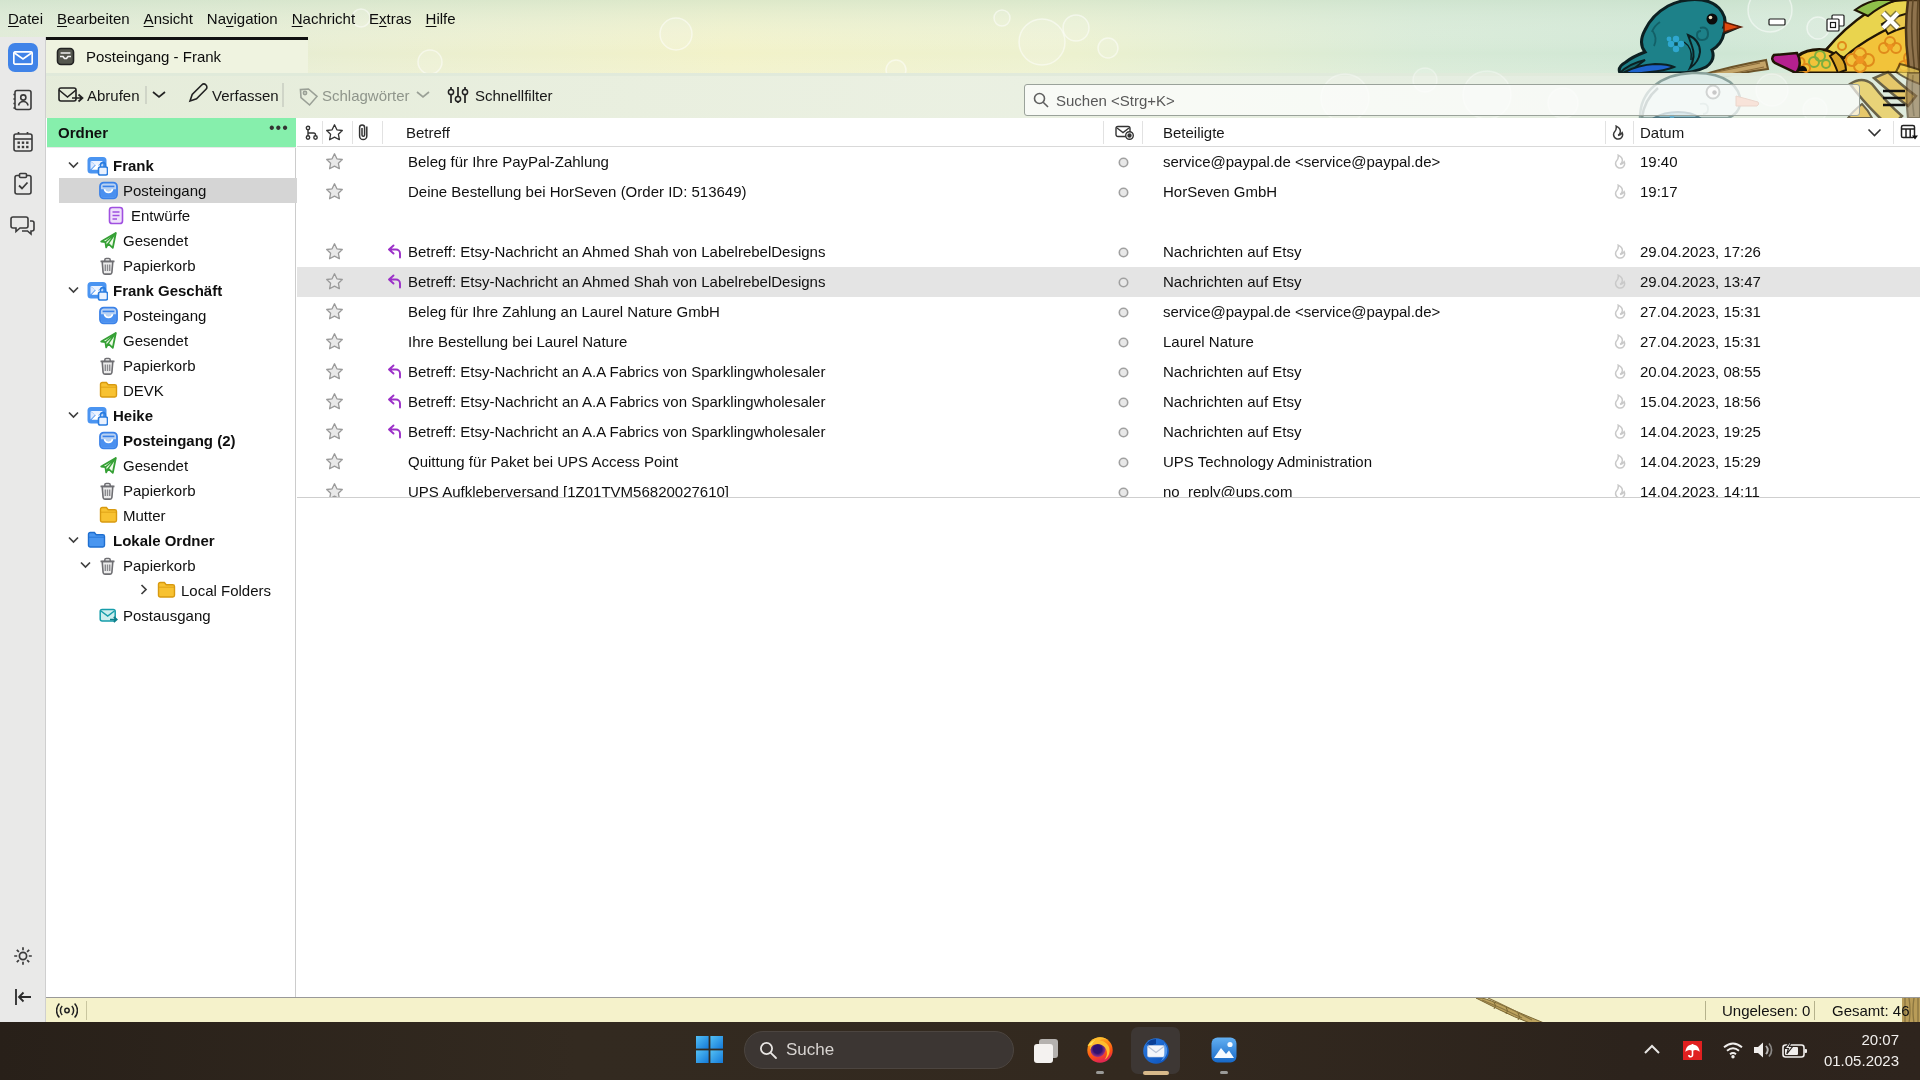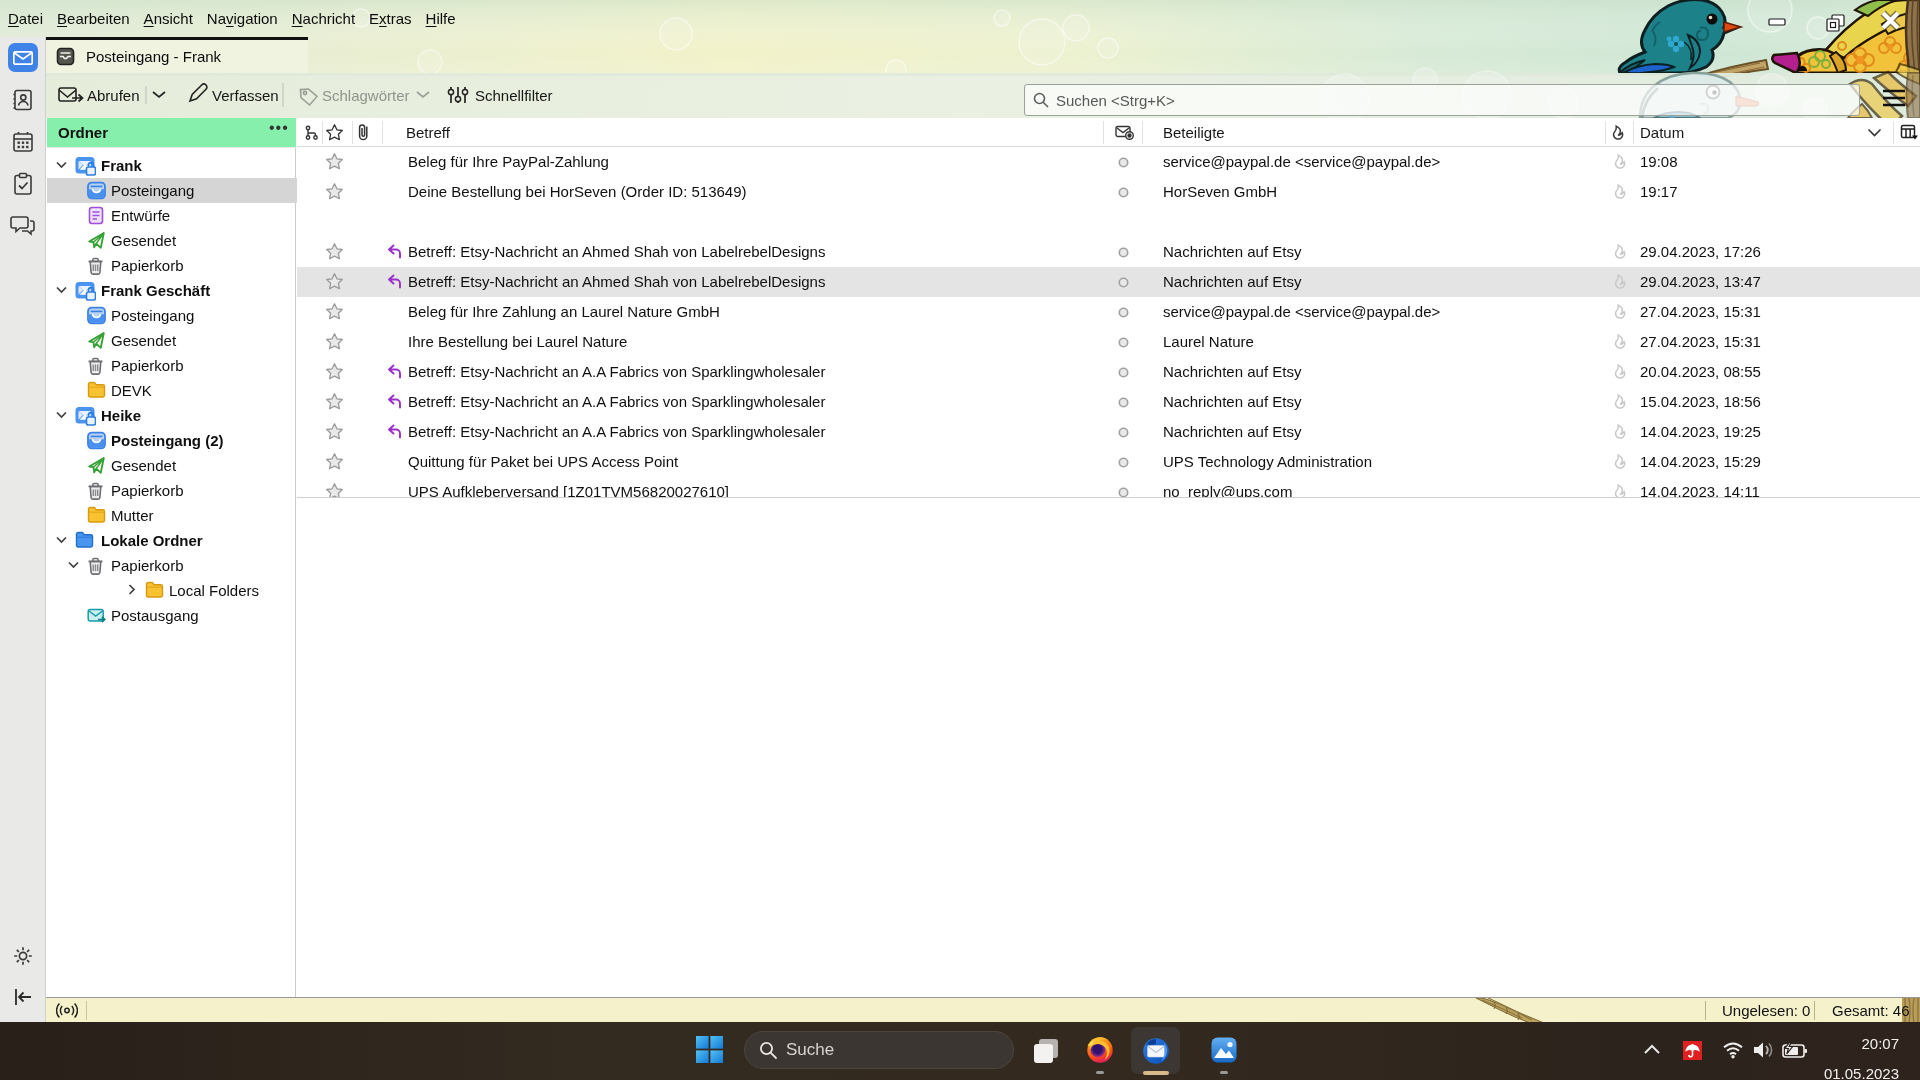--- a/index.html
+++ b/index.html
@@ -17,21 +17,21 @@
 #listpane{left:297px;top:118px;width:1623px;height:879px;background:#fff;}
 #colhead{position:absolute;left:0;top:0;width:1623px;height:29px;background:#fff;border-bottom:1px solid #d9d9d9;}
 .colsep{position:absolute;top:3px;height:23px;width:1px;background:#e2e2e2;}
 .row{position:absolute;left:0;width:1623px;height:30px;}
 .row .subj{position:absolute;left:111px;top:6px;font-size:15px;color:#101010;white-space:nowrap;}
 .row .corr{position:absolute;left:866px;top:6px;font-size:15px;color:#101010;white-space:nowrap;}
 .row .date{position:absolute;left:1343px;top:6px;font-size:15px;color:#101010;white-space:nowrap;}
 #statusbar{left:46px;top:997px;width:1874px;height:25px;background:#f5f2cb;border-top:1px solid #999;font-size:15px;color:#111;}
 #taskbar{left:0;top:1022px;width:1920px;height:58px;background:linear-gradient(90deg,#282019 0%,#332a20 30%,#33291f 60%,#2c231c 85%,#2e241d 100%);}
 .u{text-decoration:underline;text-underline-offset:2px;}
-.frow{position:absolute;left:0;width:287px;height:25px;white-space:nowrap;}
+.frow{position:absolute;left:12px;width:287px;height:25px;white-space:nowrap;}
 .ficon{position:absolute;top:3px;}
 .ftxt{position:absolute;top:4px;}
 .b{font-weight:bold;}
 </style></head><body>
 
 <svg id="theme" class="abs" width="1920" height="118" viewBox="0 0 1920 118">
 <defs>
 <linearGradient id="bg" x1="0" y1="0" x2="1" y2="0">
 <stop offset="0" stop-color="#dfead5"></stop>
         <stop offset="0.18" stop-color="#e9eed1"></stop>
@@ -320,21 +320,21 @@
     </div>
     <div class="frow" style="top:60px;background:#d5d5d5;">
       <svg class="ficon" style="left:40px;" width="19" height="19" viewBox="0 0 19 19">
 <rect x="1" y="1.6" width="17" height="15.8" rx="3.8" fill="#b9d2f3" stroke="#3b82e8" stroke-width="1.8"></rect>
 <path d="M3.6 5.4 h11.8" stroke="#3b82e8" stroke-width="1.6"></path>
 <path d="M2 8.2 h3.4 a4.2 4.2 0 0 0 8.2 0 h3.4 v6 a2.6 2.6 0 0 1 -2.6 2.6 h-9.8 a2.6 2.6 0 0 1 -2.6 -2.6 Z" fill="#4a90f0"></path>
 <path d="M5.4 8.2 a4.2 4.2 0 0 0 8.2 0" fill="none" stroke="#ffffff" stroke-width="1.6"></path>
 </svg>
       <span class="ftxt" style="left:64px;">Posteingang</span>
     </div>
-    <div class="frow" style="top:85px;">
+    <div class="frow" style="top:85px;margin-left:8px;">
       <svg class="ficon" style="left:40px;" width="18" height="19" viewBox="0 0 18 19">
 <rect x="2.5" y="1.5" width="13" height="16" rx="2.6" fill="#efe0fb" stroke="#a050e0" stroke-width="1.6"></rect>
 <path d="M5.5 6 h7 M5.5 9.5 h7 M5.5 13 h4.5" stroke="#a050e0" stroke-width="1.6"></path>
 </svg>
       <span class="ftxt" style="left:64px;">Entwürfe</span>
     </div>
     <div class="frow" style="top:110px;">
       <svg class="ficon" style="left:40px;" width="19" height="19" viewBox="0 0 19 19">
 <path d="M2.2 10.5 L16.8 2 L13.8 16.8 L9.2 12.6 L7.2 16.4 L6.4 11.2 Z" fill="#effbe8" stroke="#35a035" stroke-width="1.8" stroke-linejoin="round"></path>
 <path d="M6.4 11.2 L16.8 2 L9.2 12.6" fill="none" stroke="#35a035" stroke-width="1.4"></path>
@@ -537,21 +537,21 @@
         <path d="M9.5 1.8 L11.9 6.8 L17.3 7.5 L13.4 11.3 L14.4 16.7 L9.5 14.1 L4.6 16.7 L5.6 11.3 L1.7 7.5 L7.1 6.8 Z" fill="#e9e9e9" stroke="#9a9a9a" stroke-width="1.3" stroke-linejoin="round"></path>
       </svg>
       <span class="subj">Beleg für Ihre PayPal-Zahlung</span>
       <svg class="abs" style="left:821px;top:10px;" width="11" height="11" viewBox="0 0 11 11">
         <circle cx="5.5" cy="5.5" r="4.2" fill="#e8e8e8" stroke="#a0a0a0" stroke-width="1.6"></circle>
       </svg>
       <span class="corr">service@paypal.de &lt;service@paypal.de&gt;</span>
       <svg class="abs" style="left:1317px;top:7px;" width="13" height="15" viewBox="0 0 13 15">
         <path d="M4.2 1.2 Q8.8 3.5 8.3 7 Q8 9 6.2 10.4 Q8.6 10 10.2 7.8 Q11.4 10.6 9.4 12.8 Q7.6 14.6 4.9 13.9 Q2 13.2 1.6 10.2 Q1.3 8.2 2.8 6.6 Q4.6 4.6 4.2 1.2 Z" fill="none" stroke="#c9c9c9" stroke-width="1.5"></path>
       </svg>
-      <span class="date">19:08</span>
+      <span class="date">19:40</span>
     </div>
     <div class="row" style="top:59px;">
       <svg class="abs" style="left:28px;top:5px;" width="19" height="19" viewBox="0 0 19 19">
         <path d="M9.5 1.8 L11.9 6.8 L17.3 7.5 L13.4 11.3 L14.4 16.7 L9.5 14.1 L4.6 16.7 L5.6 11.3 L1.7 7.5 L7.1 6.8 Z" fill="#e9e9e9" stroke="#9a9a9a" stroke-width="1.3" stroke-linejoin="round"></path>
       </svg>
       <span class="subj">Deine Bestellung bei HorSeven (Order ID: 513649)</span>
       <svg class="abs" style="left:821px;top:10px;" width="11" height="11" viewBox="0 0 11 11">
         <circle cx="5.5" cy="5.5" r="4.2" fill="#e8e8e8" stroke="#a0a0a0" stroke-width="1.6"></circle>
       </svg>
       <span class="corr">HorSeven GmbH</span>
@@ -823,12 +823,12 @@
     <path d="M2 7 h4 l5 -4.5 v15 L6 13 H2 Z" fill="#f0eeec"></path>
     <path d="M14 6 a5.5 5.5 0 0 1 0 8 M17 3.5 a9.5 9.5 0 0 1 0 13" stroke="#8a8886" stroke-width="1.7" fill="none"></path>
     <path d="M14 6 a5.5 5.5 0 0 1 0 8" stroke="#b5b3b1" stroke-width="1.7" fill="none"></path>
   </svg>
 <svg class="abs" style="left:1782px;top:1041px;" width="26" height="18" viewBox="0 0 26 18">
     <rect x="1" y="4" width="21" height="12" rx="2.5" stroke="#f0eeec" stroke-width="1.6" fill="none"></rect>
     <rect x="22.5" y="8" width="2.5" height="4" rx="1" fill="#f0eeec"></rect>
     <rect x="3" y="6" width="13" height="8" rx="1" fill="#f0eeec"></rect>
     <path d="M7.5 1.5 L3 7.5 h3.4 l-1.6 5.5 l5.8-7.5 h-3.4 l1.8-4 Z" fill="#f0eeec" stroke="#27211e" stroke-width="1.2"></path>
   </svg>
-<div class="abs" style="left:1823px;top:1029px;width:76px;height:42px;font-size:15px;color:#f2f0ee;text-align:right;line-height:30px;">20:07<br>01.05.2023</div>
+<div class="abs" style="left:1823px;top:1029px;width:76px;height:42px;font-size:15px;color:#f2f0ee;text-align:right;line-height:21px;">20:07<br>01.05.2023</div>
 </body></html>

